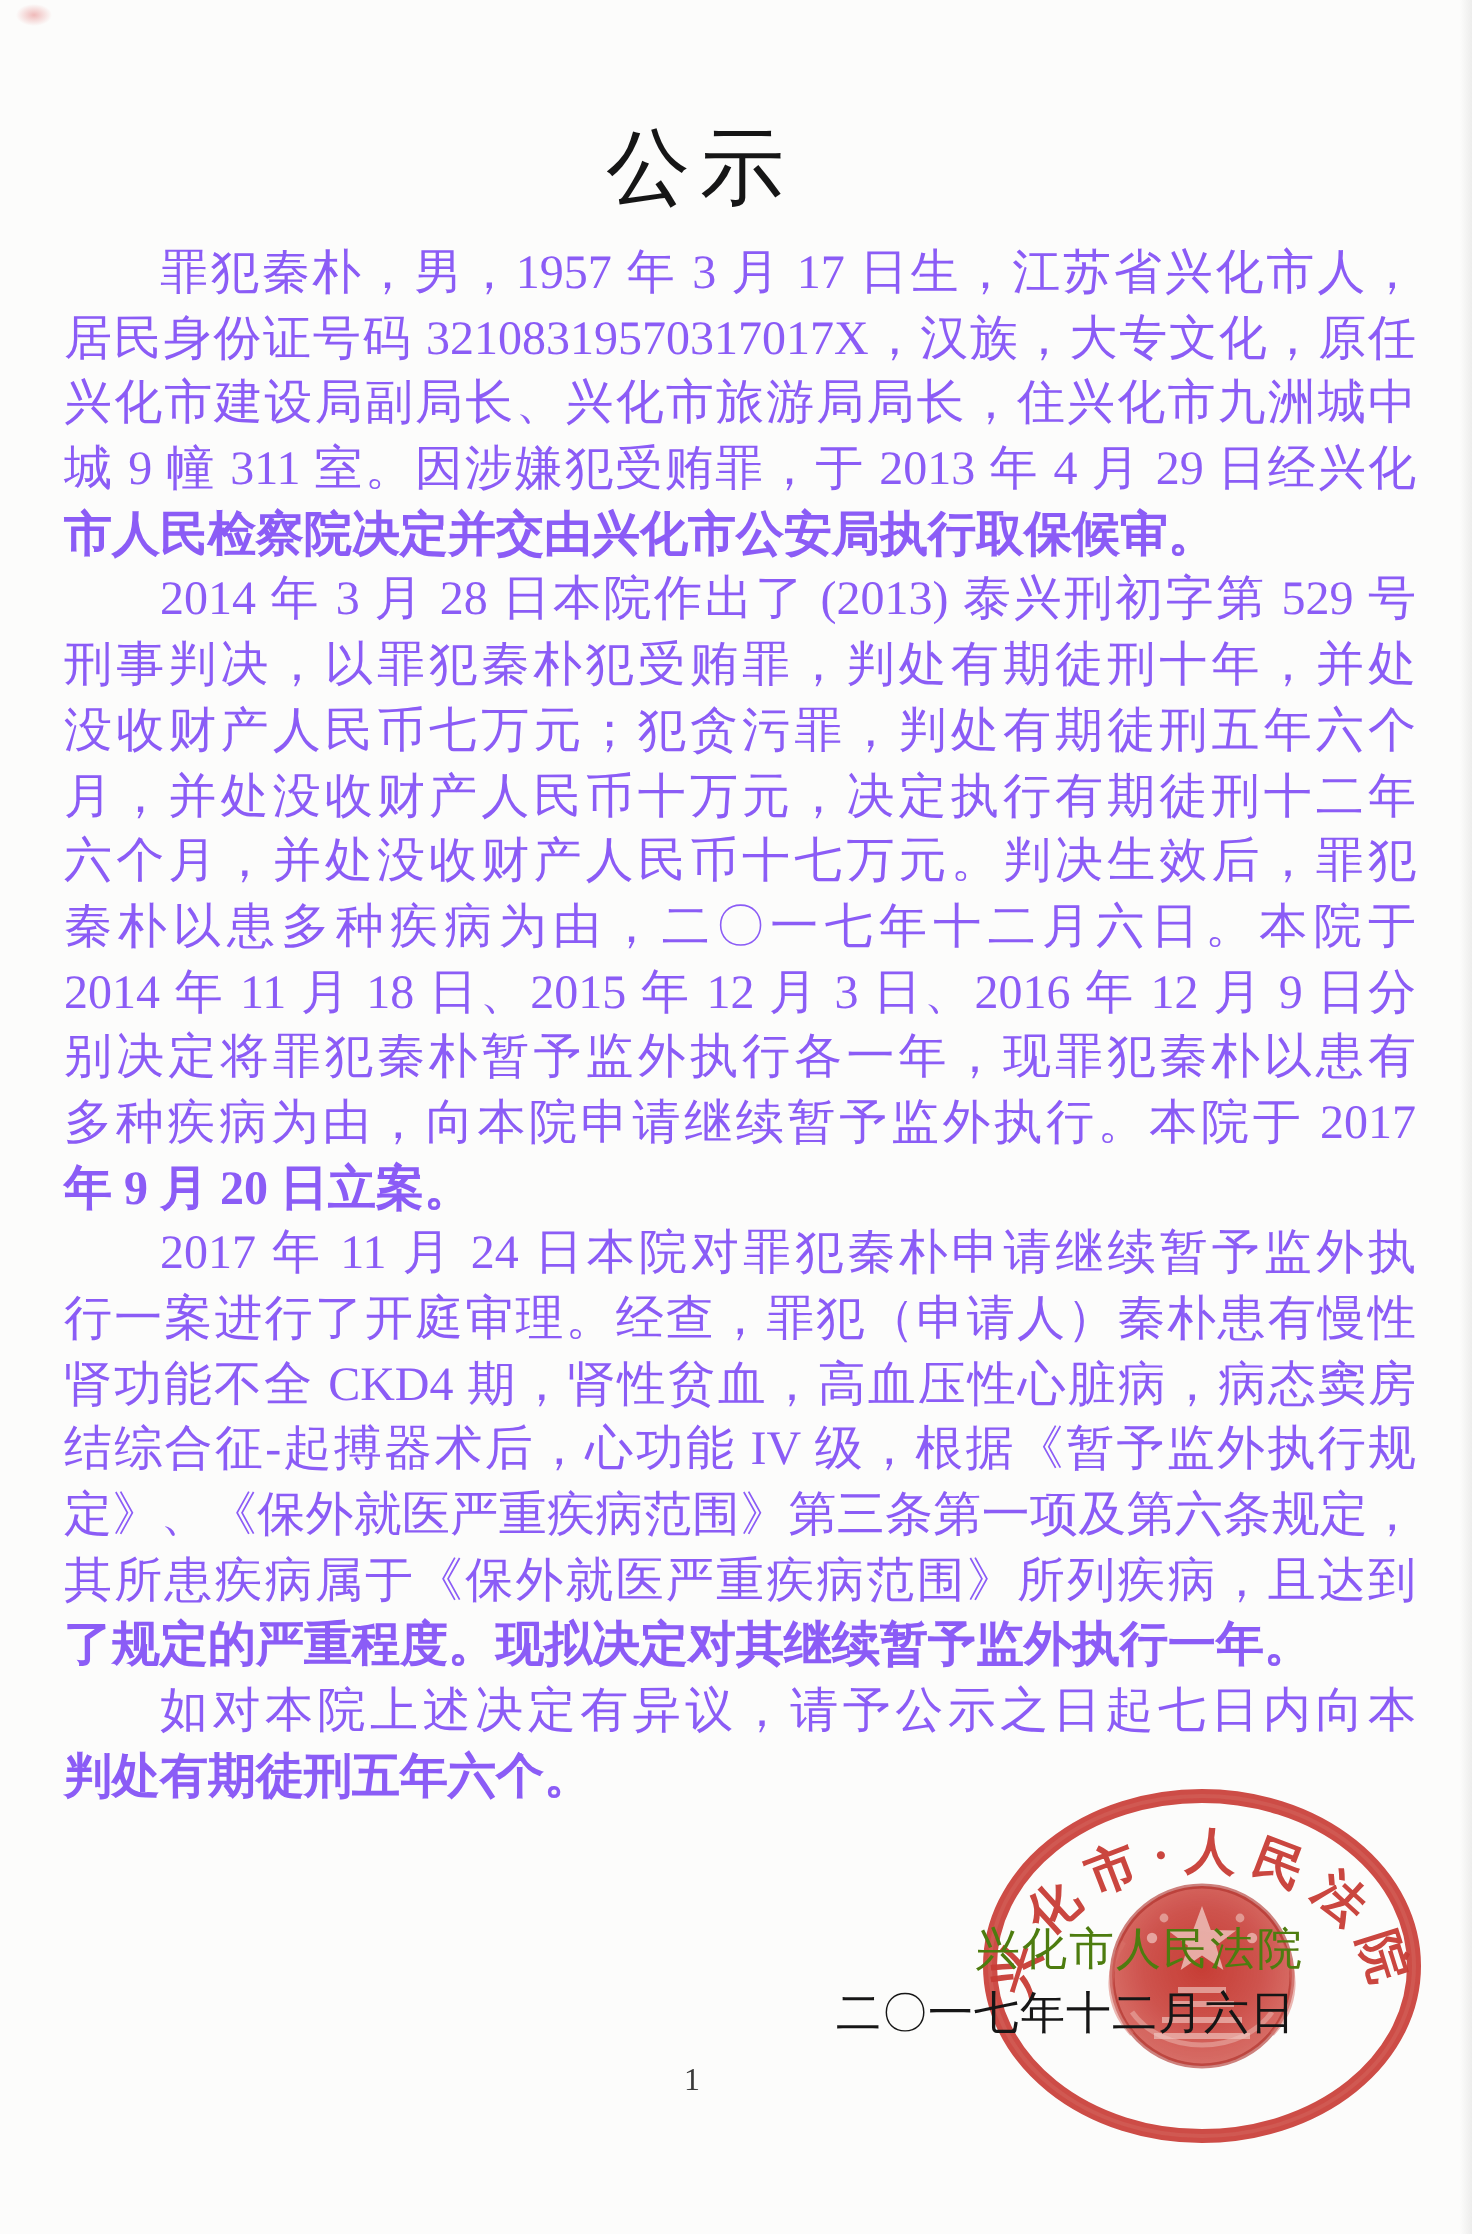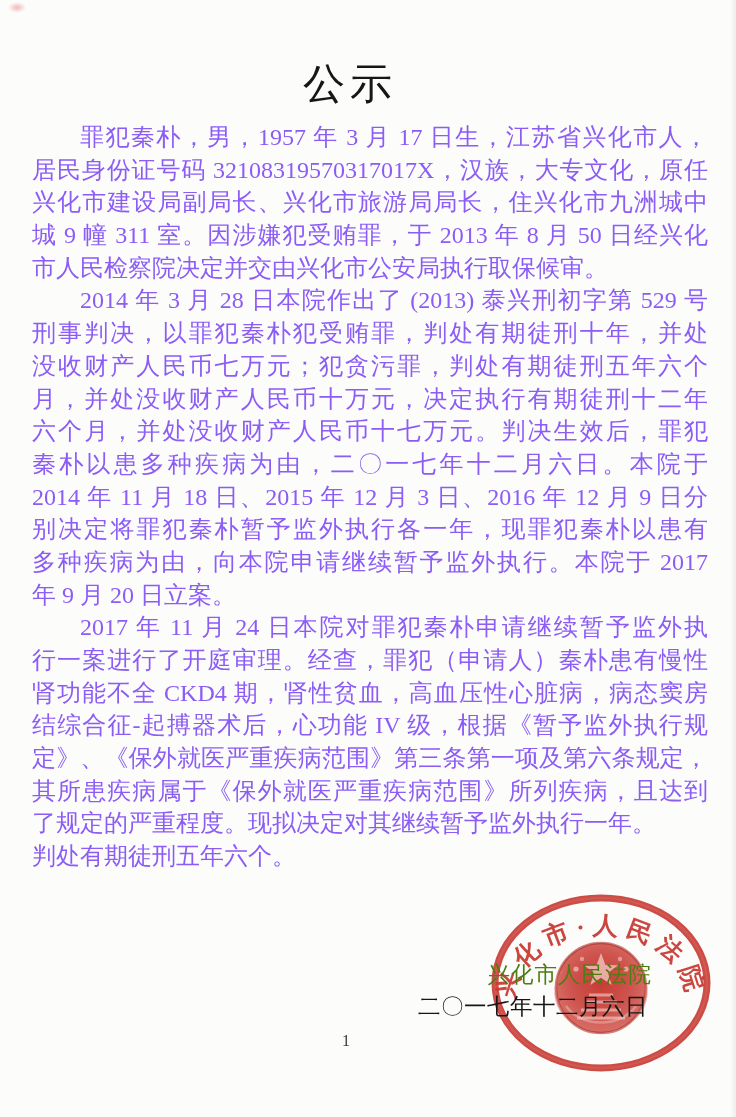--- a/index.html
+++ b/index.html
@@ -29,21 +29,21 @@
     position:absolute; top:121px; left:32px; width:676px;
     font-size:24px; color:#8b5cf6;
   }
   .line {
     height:32.7px; line-height:32.7px;
     text-align:justify;
     text-align-last:justify;
     overflow:visible;
   }
   .line.indent { text-indent:48px; }
-  .line.para-end { text-align-last:left; }
+  .line.para-end { text-align-last:left;font-weight:bold; }
   .sig-court {
     position:absolute; top:959px; right:84px;
     font-size:22.5px; letter-spacing:1px; color:#4d7c0f; z-index:3;
   }
   .sig-date {
     position:absolute; top:991px; right:88px;
     font-size:22.5px; letter-spacing:0.5px; color:#161616; z-index:3;margin-left:48px;
   }
   .page-number {
     position:absolute; top:1032px; left:342px;
@@ -61,21 +61,21 @@
 <div class="scan-edge"></div>
 <div class="pen-mark"></div>
 
 <h1 class="doc-title">公示</h1>
 
 <section class="doc-body">
 
   <div class="line indent">罪犯秦朴，男，1957 年 3 月 17 日生，江苏省兴化市人，</div>
   <div class="line">居民身份证号码 32108319570317017X，汉族，大专文化，原任</div>
   <div class="line">兴化市建设局副局长、兴化市旅游局局长，住兴化市九洲城中</div>
-  <div class="line">城 9 幢 311 室。因涉嫌犯受贿罪，于 2013 年 8 月 50 日经兴化</div>
+  <div class="line">城 9 幢 311 室。因涉嫌犯受贿罪，于 2013 年 4 月 29 日经兴化</div>
   <div class="line para-end">市人民检察院决定并交由兴化市公安局执行取保候审。</div>
 
   <div class="line indent">2014 年 3 月 28 日本院作出了 (2013) 泰兴刑初字第 529 号</div>
   <div class="line">刑事判决，以罪犯秦朴犯受贿罪，判处有期徒刑十年，并处</div>
   <div class="line">没收财产人民币七万元；犯贪污罪，判处有期徒刑五年六个</div>
   <div class="line">月，并处没收财产人民币十万元，决定执行有期徒刑十二年</div>
   <div class="line">六个月，并处没收财产人民币十七万元。判决生效后，罪犯</div>
   <div class="line">秦朴以患多种疾病为由，二〇一七年十二月六日。本院于</div>
   <div class="line">2014 年 11 月 18 日、2015 年 12 月 3 日、2016 年 12 月 9 日分</div>
   <div class="line">别决定将罪犯秦朴暂予监外执行各一年，现罪犯秦朴以患有</div>
@@ -83,20 +83,21 @@
   <div class="line para-end">年 9 月 20 日立案。</div>
 
   <div class="line indent">2017 年 11 月 24 日本院对罪犯秦朴申请继续暂予监外执</div>
   <div class="line">行一案进行了开庭审理。经查，罪犯（申请人）秦朴患有慢性</div>
   <div class="line">肾功能不全 CKD4 期，肾性贫血，高血压性心脏病，病态窦房</div>
   <div class="line">结综合征-起搏器术后，心功能 IV 级，根据《暂予监外执行规</div>
   <div class="line">定》、《保外就医严重疾病范围》第三条第一项及第六条规定，</div>
   <div class="line">其所患疾病属于《保外就医严重疾病范围》所列疾病，且达到</div>
   <div class="line para-end">了规定的严重程度。现拟决定对其继续暂予监外执行一年。</div>
 
+  <div class="line indent">如对本院上述决定有异议，请予公示之日起七日内向本</div>
   <div class="line para-end">判处有期徒刑五年六个。</div>
 </section>
 
 <div class="sig-court">兴化市人民法院</div>
 <div class="sig-date">二〇一七年十二月六日</div>
 
 <div class="seal-wrap">
   <svg width="230" height="184" viewBox="0 0 230 184" xmlns="http://www.w3.org/2000/svg">
     <defs>
       <radialGradient id="emblemTex" cx="50%" cy="45%" r="60%">

